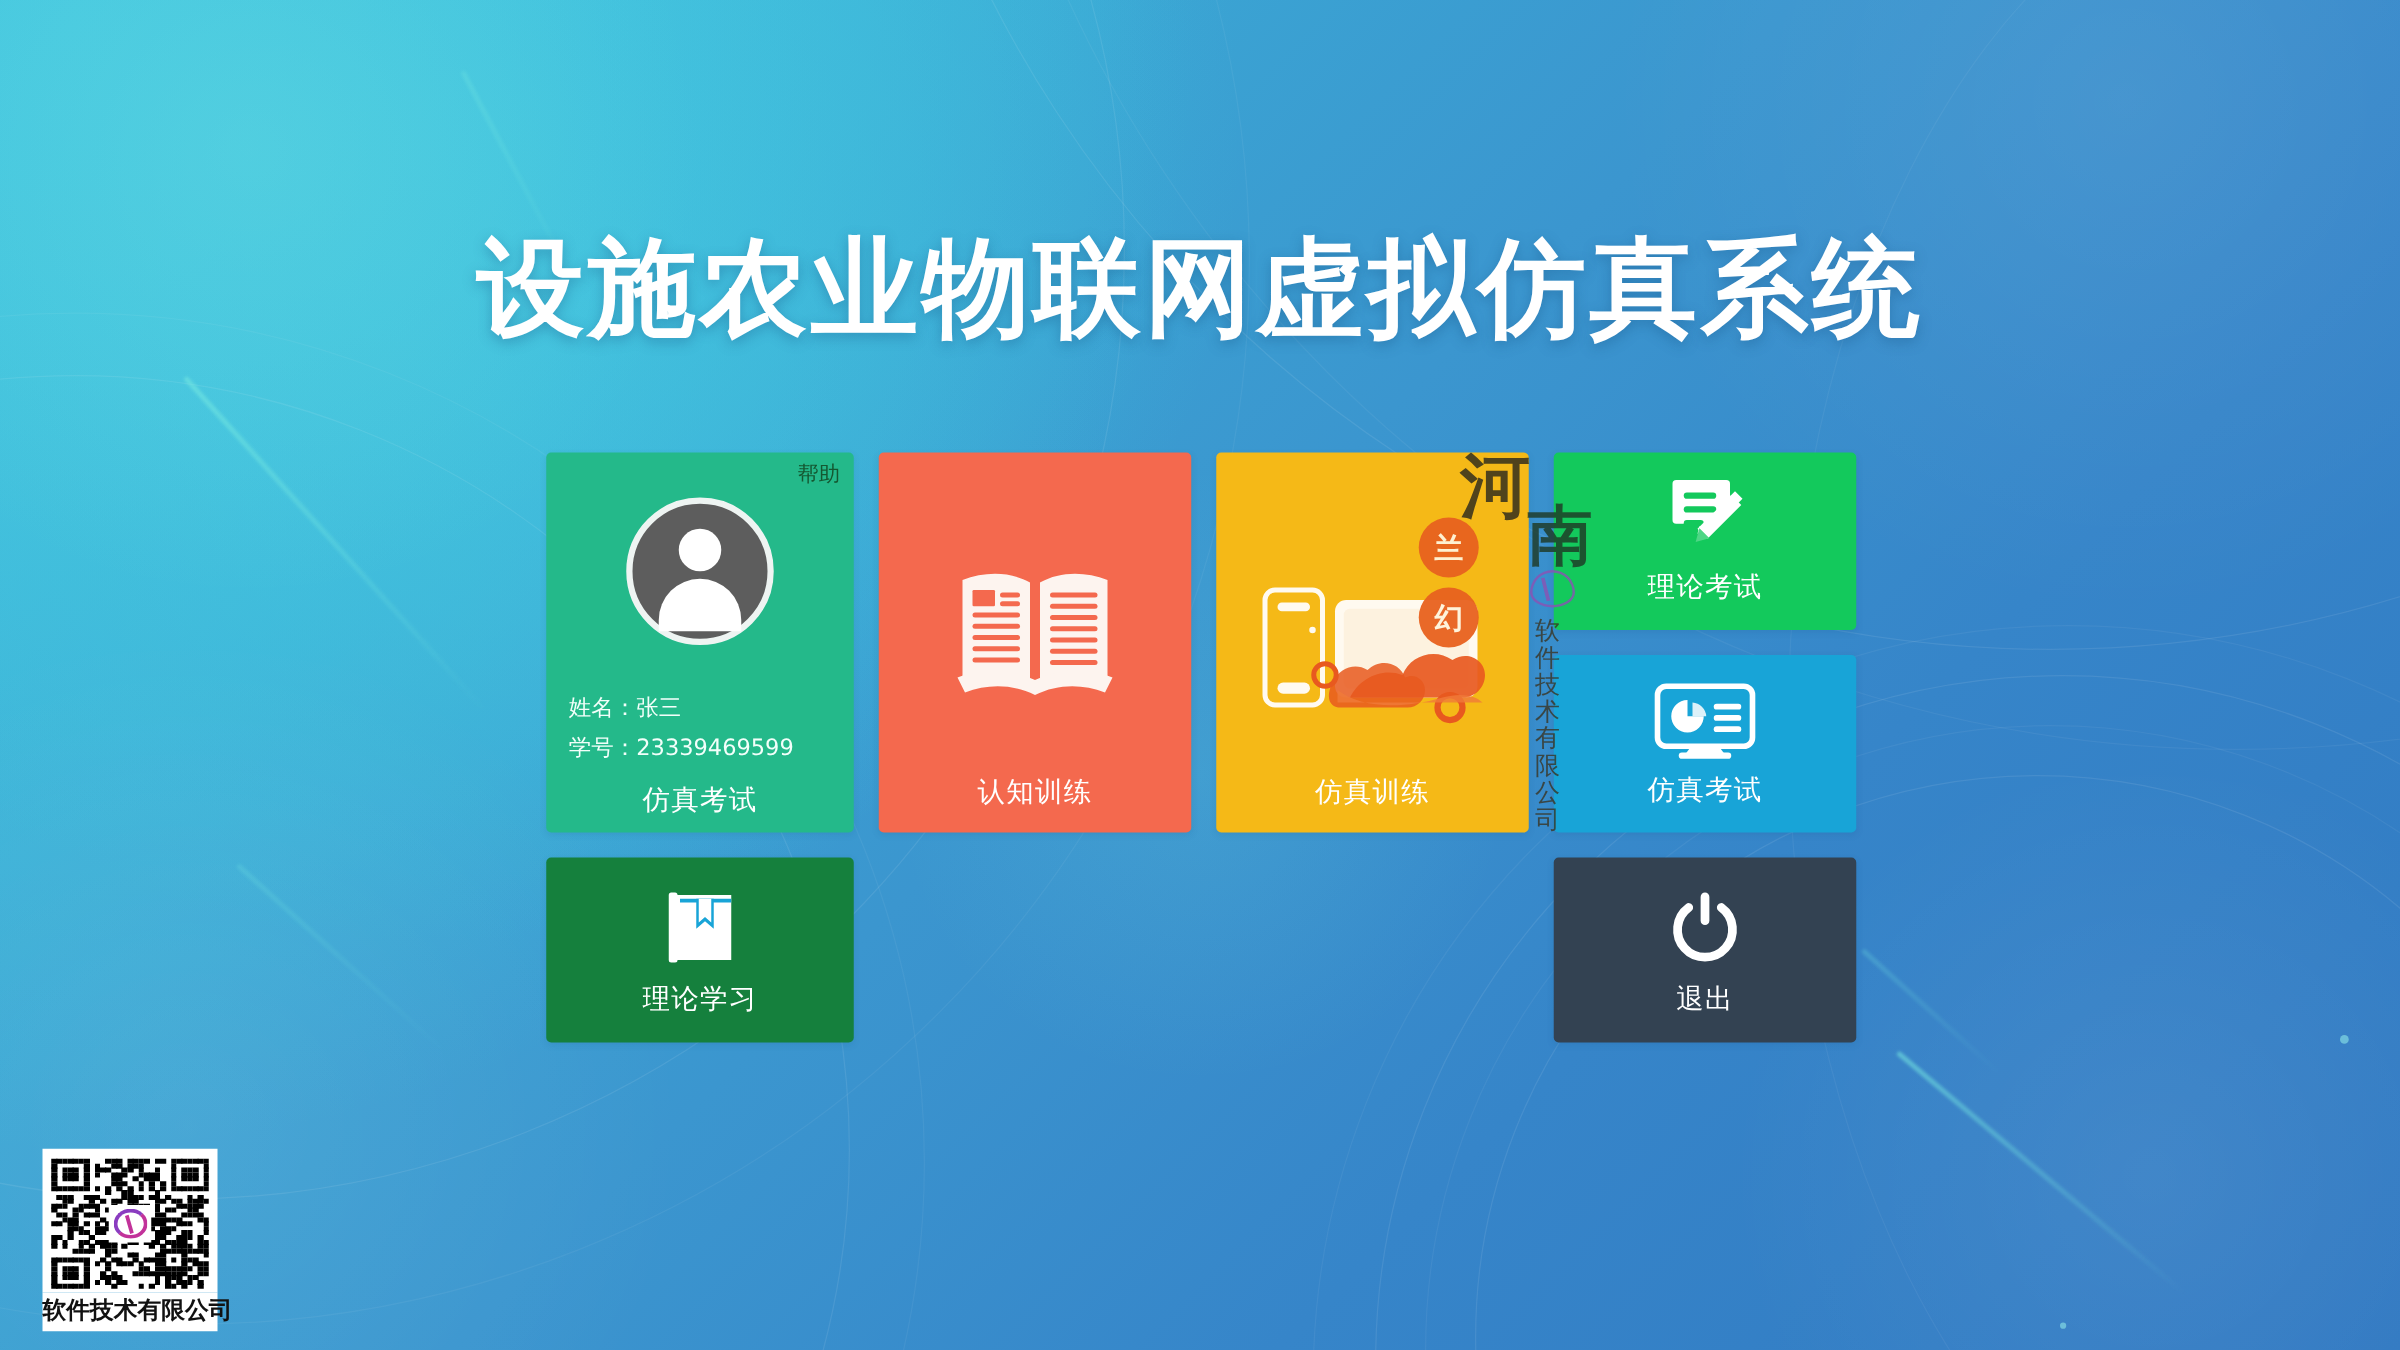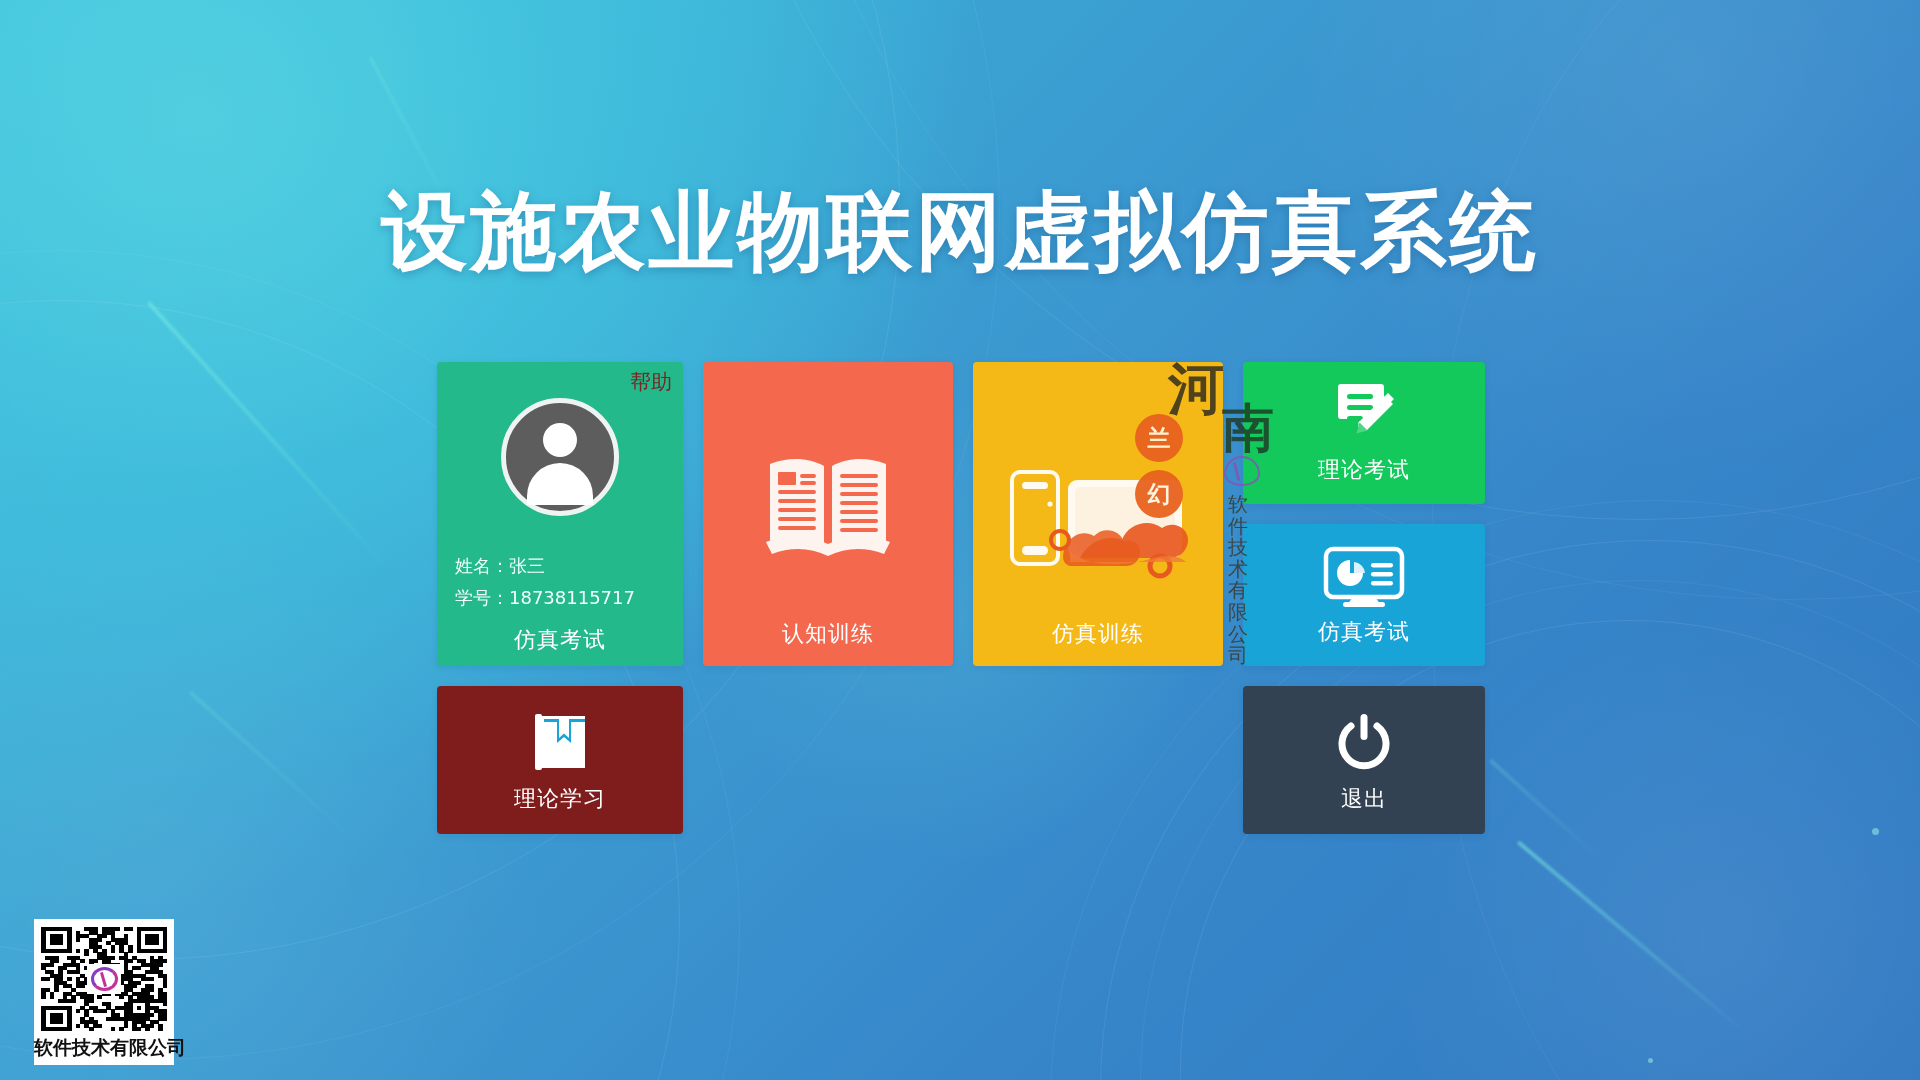--- a/index.html
+++ b/index.html
@@ -69,21 +69,21 @@
   }
   .tile-icon {
     position:absolute; left:50%; transform:translateX(-50%);
     display:block;
   }
 
   
   #tile-user { left:0; top:0; width:246px; height:304px; background:#24b98a; }
   #help-link {
     position:absolute; right:11px; top:6px;
-    font-size:21px; color:#7f1d1d; opacity:.95; cursor:pointer;
+    font-size:17px; color:#14532d; opacity:.95; cursor:pointer;
     font-family:Liberation Serif, serif;
   }
   #avatar {
     position:absolute; left:50%; top:36px; transform:translateX(-50%);
     width:118px; height:118px; border-radius:50%;
     background:#5d5d5d; border:5px solid #eef4f2;
   }
   #avatar .head {
     position:absolute; left:50%; top:20px; transform:translateX(-50%);
     width:34px; height:34px; border-radius:50%; background:#fff;
@@ -242,21 +242,21 @@
 
 <div id="grid">
 
   <div class="tile" id="tile-user" style="background: rgb(36, 185, 138);">
     <div id="help-link">帮助</div>
     <div id="avatar">
       <div class="head"></div>
       <div class="body"></div>
     </div>
     <div class="user-field" id="user-name">姓名：张三</div>
-    <div class="user-field" id="user-id">学号：18738115717</div>
+    <div class="user-field" id="user-id">学号：23339469599</div>
     <div class="tile-label">仿真考试</div>
   </div>
 
   <div class="tile" id="tile-simtrain" style="background: rgb(245, 185, 23);">
     <svg class="tile-icon" width="180" height="130" viewBox="0 0 180 130">
       <rect x="4" y="10" width="46" height="92" rx="8" fill="none" stroke="#fffaf0" stroke-width="4"></rect>
       <rect x="14" y="20" width="26" height="7" rx="3.5" fill="#fffaf0"></rect>
       <circle cx="42" cy="42" r="2.6" fill="#fffaf0"></circle>
       <rect x="14" y="84" width="26" height="9" rx="4.5" fill="#fffaf0"></rect>
       <rect x="60" y="18" width="114" height="78" rx="9" fill="#fffaf0"></rect>
@@ -325,21 +325,21 @@
       <g>
         <path fill="#ffffff" d="M56 18l8 8-27 27-8-8z"></path>
         <path fill="#13c95c" d="M30.5 44.5l8 8-11 3z"></path>
         <path fill="#ffffff" d="M27.5 55.5l3-11 8 8z" opacity=".25"></path>
         <path fill="#ffffff" d="M59 15l6 6-4 4-6-6z"></path>
       </g>
     </svg>
     <div class="tile-label">理论考试</div>
   </div>
 
-  <div class="tile" id="tile-theorylearn" style="background: #7f1d1d;">
+  <div class="tile" id="tile-theorylearn" style="background: #15803d;">
     <svg class="tile-icon" width="62" height="64" viewBox="0 0 62 64">
       <path fill="#ffffff" d="M8 6h48v52H12a4 4 0 0 1-4-4z"></path>
       <path fill="#18a4d7" d="M8 6h5v52H8z" opacity=".0"></path>
       <rect x="6" y="4" width="7" height="56" rx="2" fill="#ffffff"></rect>
       <rect x="15" y="9" width="41" height="3" fill="#18a4d7"></rect>
       <path fill="#18a4d7" d="M28 9h14v24l-7-6-7 6z"></path>
       <path fill="#ffffff" d="M30 9h10v19l-5-4.5-5 4.5z"></path>
     </svg>
     <div class="tile-label">理论学习</div>
   </div>

